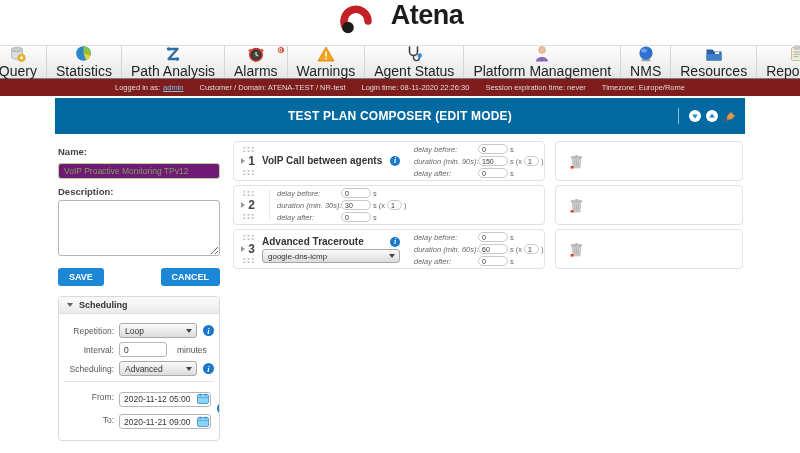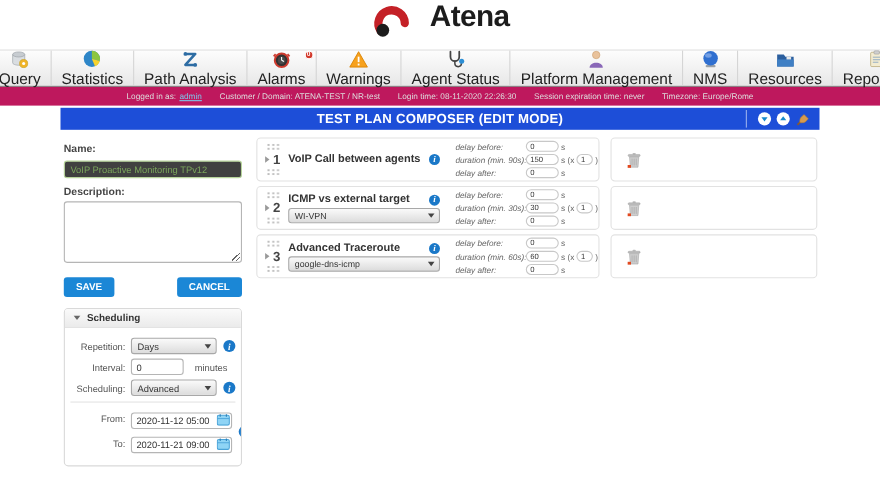--- a/index.html
+++ b/index.html
@@ -16,39 +16,39 @@
   .nav-item { position:relative; display:flex; flex-direction:column; align-items:center; justify-content:center;
     padding:0 9px; border-left:1px solid #d5d5d5; cursor:pointer; }
   .nav-item:first-child { border-left:none; }
   .nav-icon { height:17px; display:flex; align-items:center; justify-content:center; }
   .nav-label { font-size:14px; color:#222; margin-top:1px; white-space:nowrap; }
   .nav-badge { position:absolute; top:0px; right:2px; min-width:8px; height:8px; border-radius:5px;
     background:#d33a2c; color:#fff; font-size:6px; font-weight:bold; display:flex; align-items:center;
     justify-content:center; padding:0 1px; border:1px solid #fff; }
 
   
-  .session-bar { height:17px; background:#be185d; display:flex; align-items:center; justify-content:center;
+  .session-bar { height:17px; background:#7f1d1d; display:flex; align-items:center; justify-content:center;
     gap:16px; font-size:7.5px; color:#dedede; white-space:nowrap; }
   .session-link { color:#7ec3e8; text-decoration:underline; cursor:pointer; margin-left:3px; }
 
   
-  .title-bar { margin:2px 55px 0; height:20px; background:#1d4ed8; position:relative;
+  .title-bar { margin:2px 55px 0; height:36px; background:#0369a1; position:relative;
     display:flex; align-items:center; justify-content:center; }
   .title-text { color:#fff; font-weight:bold; font-size:12px; letter-spacing:0.2px; }
   .title-actions { position:absolute; right:7px; top:0; height:100%; display:flex; align-items:center; gap:5px; }
   .title-sep { width:1px; height:16px; background:rgba(255,255,255,.55); margin-right:5px; }
   .circle-btn { width:12px; height:12px; border-radius:50%; background:#fff; display:flex;
     align-items:center; justify-content:center; cursor:pointer; }
 
   
   .content { position:relative; margin:0 55px; height:240px; }
 
   .left-panel { position:absolute; left:3px; top:12px; width:162px; }
   .field-label { font-size:9.5px; font-weight:bold; color:#444; margin:0 0 3px; }
-  .name-input { width:100%; height:16px; background:#404040; border:1px solid #b7d49b; border-radius:3px;
+  .name-input { width:100%; height:16px; background:#701a75; border:1px solid #b7d49b; border-radius:3px;
     color:#7aa45c; font-size:8.5px; padding:0 5px; font-family:"Liberation Sans",sans-serif; }
   .desc-area { width:100%; height:56px; border:1px solid #b5b5b5; border-radius:3px; resize:both;
     font-family:"Liberation Sans",sans-serif; font-size:9px; margin-bottom:6px; }
   .btn-row { display:flex; justify-content:space-between; margin-top:2px; }
   .btn { background:#1b87d6; color:#fff; border:none; border-radius:3px; font-weight:bold;
     font-size:9px; padding:4px 11px; cursor:pointer; font-family:"Liberation Sans",sans-serif; }
 
   .panel { border:1px solid #d9d9d9; border-radius:4px; margin-top:10px; background:#fff; overflow:hidden; }
   .panel-header { height:17px; background:linear-gradient(#fafafa,#ebebeb); border-bottom:1px solid #ddd;
     display:flex; align-items:center; gap:6px; padding:0 8px; font-size:9px; font-weight:bold; color:#333; cursor:pointer; }
@@ -307,21 +307,21 @@
     <div class="panel">
       <div class="panel-header">
         <span class="tri-down"></span>
         <span>Scheduling</span>
       </div>
       <div class="panel-body">
 
         <div class="form-row">
           <span class="form-label">Repetition:</span>
           <span class="sel">
-            <span>Days</span>
+            <span>Loop</span>
             <span class="chev"></span>
           </span>
           <span class="info-icon"></span>
         </div>
 
         <div class="form-row">
           <span class="form-label">Interval:</span>
           <input class="txt-input" style="width: 48px;" value="0">
           <span style="font-size:8.5px;color:#555;margin-left:10px;">minutes</span>
         </div>
@@ -434,30 +434,20 @@
     <div class="test-row">
       <div class="row-main">
         <div class="row-handle">
           <span class="dots"></span>
           <span class="row-numline">
             <span class="tri-right"></span>
             <span class="row-num">2</span>
           </span>
           <span class="dots"></span>
         </div>
-        <div class="row-titleblock">
-          <div class="row-titleline">
-            <span class="row-title">ICMP vs external target</span>
-            <span class="info-icon"></span>
-          </div>
-          <span class="sel row-sel">
-            <span>WI-VPN</span>
-            <span class="chev"></span>
-          </span>
-        </div>
         <div class="row-divider"></div>
         <div class="row-params">
           <div class="param-row">
             <span class="param-label">delay before:</span>
             <input class="param-input" value="0" style="">
             <span class="param-unit">s</span>
           </div>
           <div class="param-row">
             <span class="param-label">duration (min. 30s):</span>
             <input class="param-input" value="30" style="">

